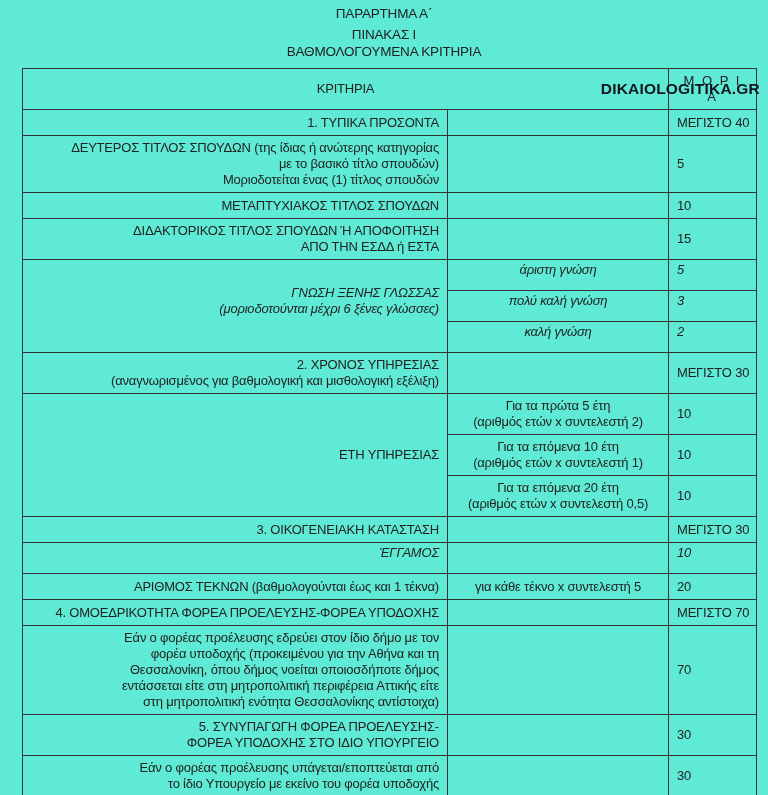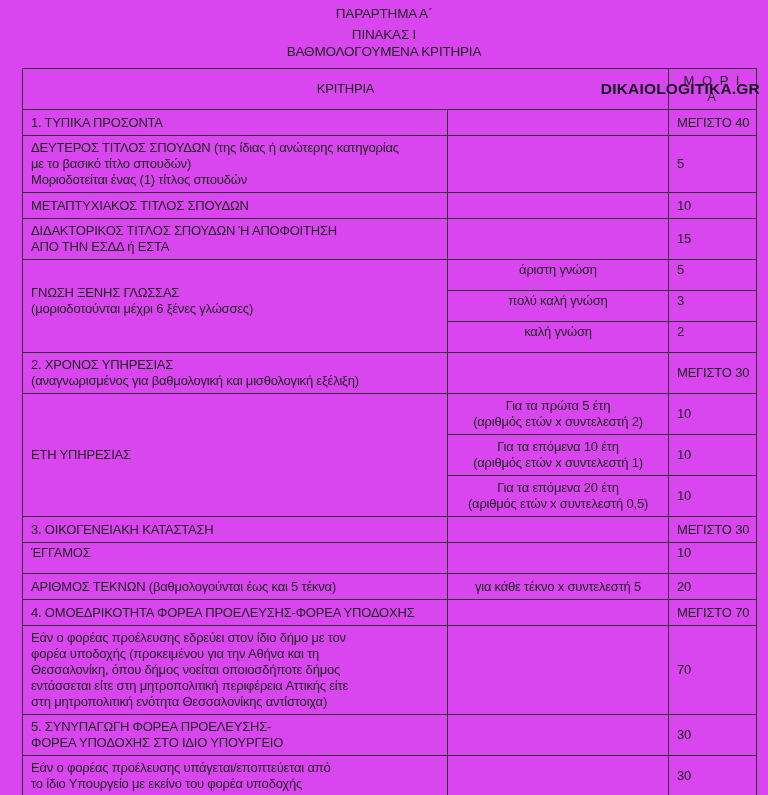--- a/index.html
+++ b/index.html
@@ -5,21 +5,21 @@
   * { box-sizing: border-box; margin: 0; padding: 0; }
   html, body { background: #ffffff; }
   body {
     font-family: "Liberation Sans", "DejaVu Sans", sans-serif;
     color: #222222;
   }
   .page {
     position: relative;
     width: 768px;
     height: 795px;
-    background: #d946ef;
+    background: #5eead4;
     overflow: hidden;
   }
   
   .titles {
     padding-top: 5px;
     text-align: center;
     font-size: 13.5px;
     line-height: 17px;
     letter-spacing: -0.2px;
     color: #222222;
@@ -51,24 +51,24 @@
   table.criteria col.c3 { width: 88px; }
   table.criteria th,
   table.criteria td {
     border: 1.5px solid #333333;
     padding: 4px 8px;
     vertical-align: middle;
     font-weight: normal;
   }
   th.criteria-head { text-align: center; }
   th.points-head { text-align: center; letter-spacing: 2px; padding-left: 2px; padding-right: 2px; }
-  td.label { text-align: left; white-space: pre-line; }
+  td.label { text-align: right; white-space: pre-line; }
   td.mid { text-align: center; white-space: pre-line; padding-left: 4px; padding-right: 4px; }
   td.pts { text-align: left; padding-left: 2px; padding-right: 2px; white-space: nowrap; }
-  tr.slim td { padding-top: 2px; padding-bottom: 12px; }
+  tr.slim td { padding-top: 2px; padding-bottom: 12px; font-style: italic; }
   tr.hdr th { height: 28px; }
   tr.single td { height: 26px; }
 </style>
 </head>
 <body>
 
 <div class="page">
 
   <header class="titles">
     <div class="t-line">ΠΑΡΑΡΤΗΜΑ Α΄</div>
@@ -164,21 +164,21 @@
         <td class="pts">ΜΕΓΙΣΤΟ 30</td>
       </tr>
 
       <tr class="slim">
         <td class="label">ΈΓΓΑΜΟΣ</td>
         <td class="mid"></td>
         <td class="pts">10</td>
       </tr>
 
       <tr class="single">
-        <td class="label">ΑΡΙΘΜΟΣ ΤΕΚΝΩΝ (βαθμολογούνται έως και 5 τέκνα)</td>
+        <td class="label">ΑΡΙΘΜΟΣ ΤΕΚΝΩΝ (βαθμολογούνται έως και 1 τέκνα)</td>
         <td class="mid">για κάθε τέκνο x συντελεστή 5</td>
         <td class="pts">20</td>
       </tr>
 
       <tr class="single">
         <td class="label">4. ΟΜΟΕΔΡΙΚΟΤΗΤΑ ΦΟΡΕΑ ΠΡΟΕΛΕΥΣΗΣ-ΦΟΡΕΑ ΥΠΟΔΟΧΗΣ</td>
         <td class="mid"></td>
         <td class="pts">ΜΕΓΙΣΤΟ 70</td>
       </tr>
 

